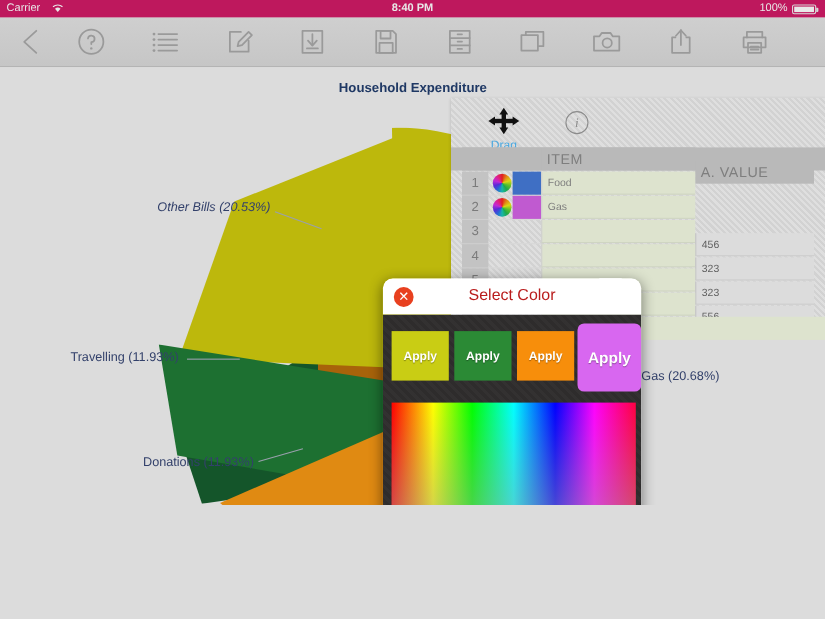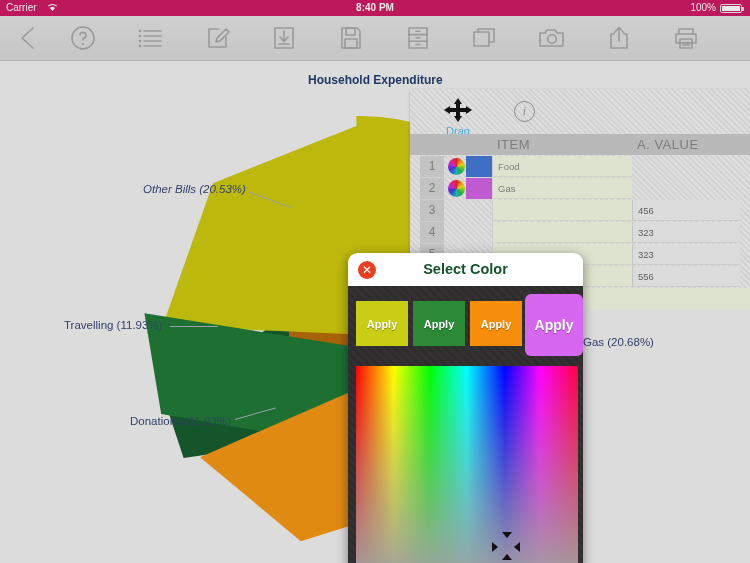--- a/index.html
+++ b/index.html
@@ -34,21 +34,21 @@
   }
   .tb-btn{
     position:absolute;top:6px;width:50px;height:32px;
     display:flex;align-items:center;justify-content:center;
   }
   .tb-btn svg{display:block;}
   .ico{stroke:#9a9a9a;stroke-width:1.6;fill:none;stroke-linecap:round;stroke-linejoin:round;}
 
   
   #canvas{
-    position:absolute;left:0;top:61px;width:750px;height:502px;
+    position:absolute;left:0;top:61px;width:750px;height:398px;
     background:#dcdcdc;overflow:hidden;
   }
   #chart-title{
     position:absolute;left:308px;top:12px;
     font-size:12px;font-weight:bold;color:#1f3864;white-space:nowrap;
   }
   .pie-label{
     position:absolute;font-size:11.5px;color:#33416b;white-space:nowrap;
   }
   .leader{position:absolute;background:#9aa0ad;height:1px;transform-origin:left center;}
@@ -79,42 +79,42 @@
   .sheet-row{position:absolute;left:0;width:340px;height:21px;box-sizing:border-box;}
   .hdr{background:#b9b9b9;color:#7a7a7a;font-size:13px;letter-spacing:.5px;}
   .c-num{position:absolute;left:10px;width:24px;height:100%;background:#c3c3c3;
          color:#7b7b7b;font-size:12px;text-align:center;line-height:21px;border-bottom:1px solid #cfcfcf;}
   .c-swatch{position:absolute;left:34px;width:48px;height:100%;border-bottom:1px solid #d7d7d7;}
   .c-item{position:absolute;left:82px;width:140px;height:100%;background:#dde3ce;
           border-bottom:1px solid #cfd5c2;border-left:1px solid #cfcfcf;
           color:#7d7d7d;font-size:9.5px;line-height:21px;padding-left:5px;box-sizing:border-box;}
   .c-val{position:absolute;left:222px;width:108px;height:100%;background:#dcdcdc;
          border-bottom:1px solid #cccccc;border-left:1px solid #c4c4c4;
-         color:#5f5f5f;font-size:9.5px;line-height:21px;padding-left:5px;box-sizing:border-box;}
+         color:#5f5f5f;font-size:9.5px;line-height:21px;padding-left:5px;box-sizing:border-box;margin-top:12px;}
   .hdr .c-item,.hdr .c-val{background:#b9b9b9;color:#7e7e7e;font-size:13px;line-height:21px;border:none;}
   .hdr .c-num,.hdr .c-swatch{background:#b9b9b9;border:none;}
   .wheel{
     position:absolute;left:4px;top:2px;width:17px;height:17px;border-radius:50%;
     background:conic-gradient(#e02020,#e08a15,#d9d615,#5fc22a,#1fa84a,#18b6a8,#2a63d6,#5a2ad6,#c02ad6,#e0208a,#e02020);
   }
   .sw{position:absolute;left:22px;top:0;width:26px;height:100%;}
 
   
   #color-dialog{
     position:absolute;left:348px;top:192px;width:235px;height:360px;
     border-radius:9px;overflow:hidden;
     box-shadow:0 3px 12px rgba(0,0,0,.45);
   }
   #dlg-titlebar{
     position:absolute;left:0;top:0;width:235px;height:33px;background:#fff;
     border-radius:9px 9px 0 0;
   }
   #dlg-title{
     position:absolute;left:0;top:0;width:235px;height:33px;line-height:33px;
-    text-align:center;font-size:14.5px;font-weight:bold;color:#14532d;
+    text-align:center;font-size:14.5px;font-weight:normal;color:#b91c1c;
   }
   #close-button{
     position:absolute;left:10px;top:8px;width:18px;height:18px;border-radius:50%;
     background:#e8401f;color:#fff;font-size:12px;font-weight:bold;
     text-align:center;line-height:18px;
   }
   #dlg-body{
     position:absolute;left:0;top:33px;width:235px;height:327px;
     background:#2e2c2c;
     background-image:repeating-linear-gradient(45deg,rgba(255,255,255,.025) 0 3px,rgba(0,0,0,0) 3px 6px);

